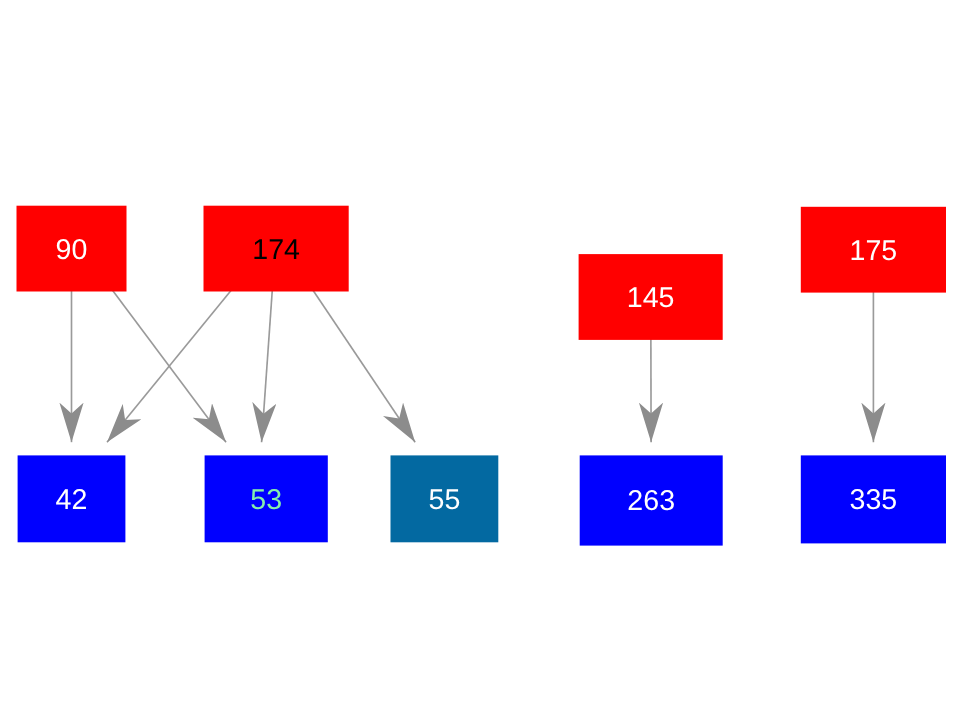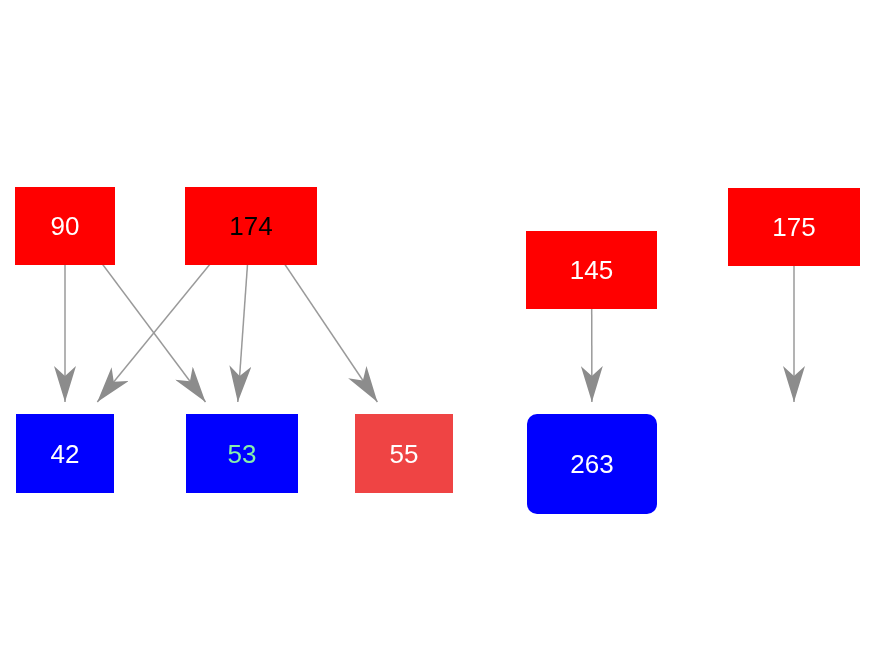--- a/index.html
+++ b/index.html
@@ -59,20 +59,23 @@
       </div>
       <div class="node" style="left: 728px; top: 176px; width: 132px; height: 78px; background: rgb(255, 0, 0); color: rgb(255, 255, 255);">
         <span>175</span>
       </div>
       <div class="node" style="left: 16px; top: 402px; width: 98px; height: 79px; background: rgb(0, 0, 255); color: rgb(255, 255, 255);">
         <span>42</span>
       </div>
       <div class="node" style="left: 186px; top: 402px; width: 112px; height: 79px; background: rgb(0, 0, 255); color: #86efac;">
         <span>53</span>
       </div>
-      <div class="node" style="left: 355px; top: 402px; width: 98px; height: 79px; background: #ef4444; color: rgb(255, 255, 255);">
+      <div class="node" style="left: 355px; top: 402px; width: 98px; height: 79px; background: #0369a1; color: rgb(255, 255, 255);">
         <span>55</span>
       </div>
-      <div class="node" style="left: 527px; top: 402px; width: 130px; height: 100px; background: rgb(0, 0, 255); color: rgb(255, 255, 255); border-radius: 10px;">
+      <div class="node" style="left: 527px; top: 402px; width: 130px; height: 82px; background: rgb(0, 0, 255); color: rgb(255, 255, 255);">
         <span>263</span>
+      </div>
+      <div class="node" style="left: 728px; top: 402px; width: 132px; height: 80px; background: rgb(0, 0, 255); color: rgb(255, 255, 255);">
+        <span>335</span>
       </div>
     </div>
 </div>
 
 </body></html>

